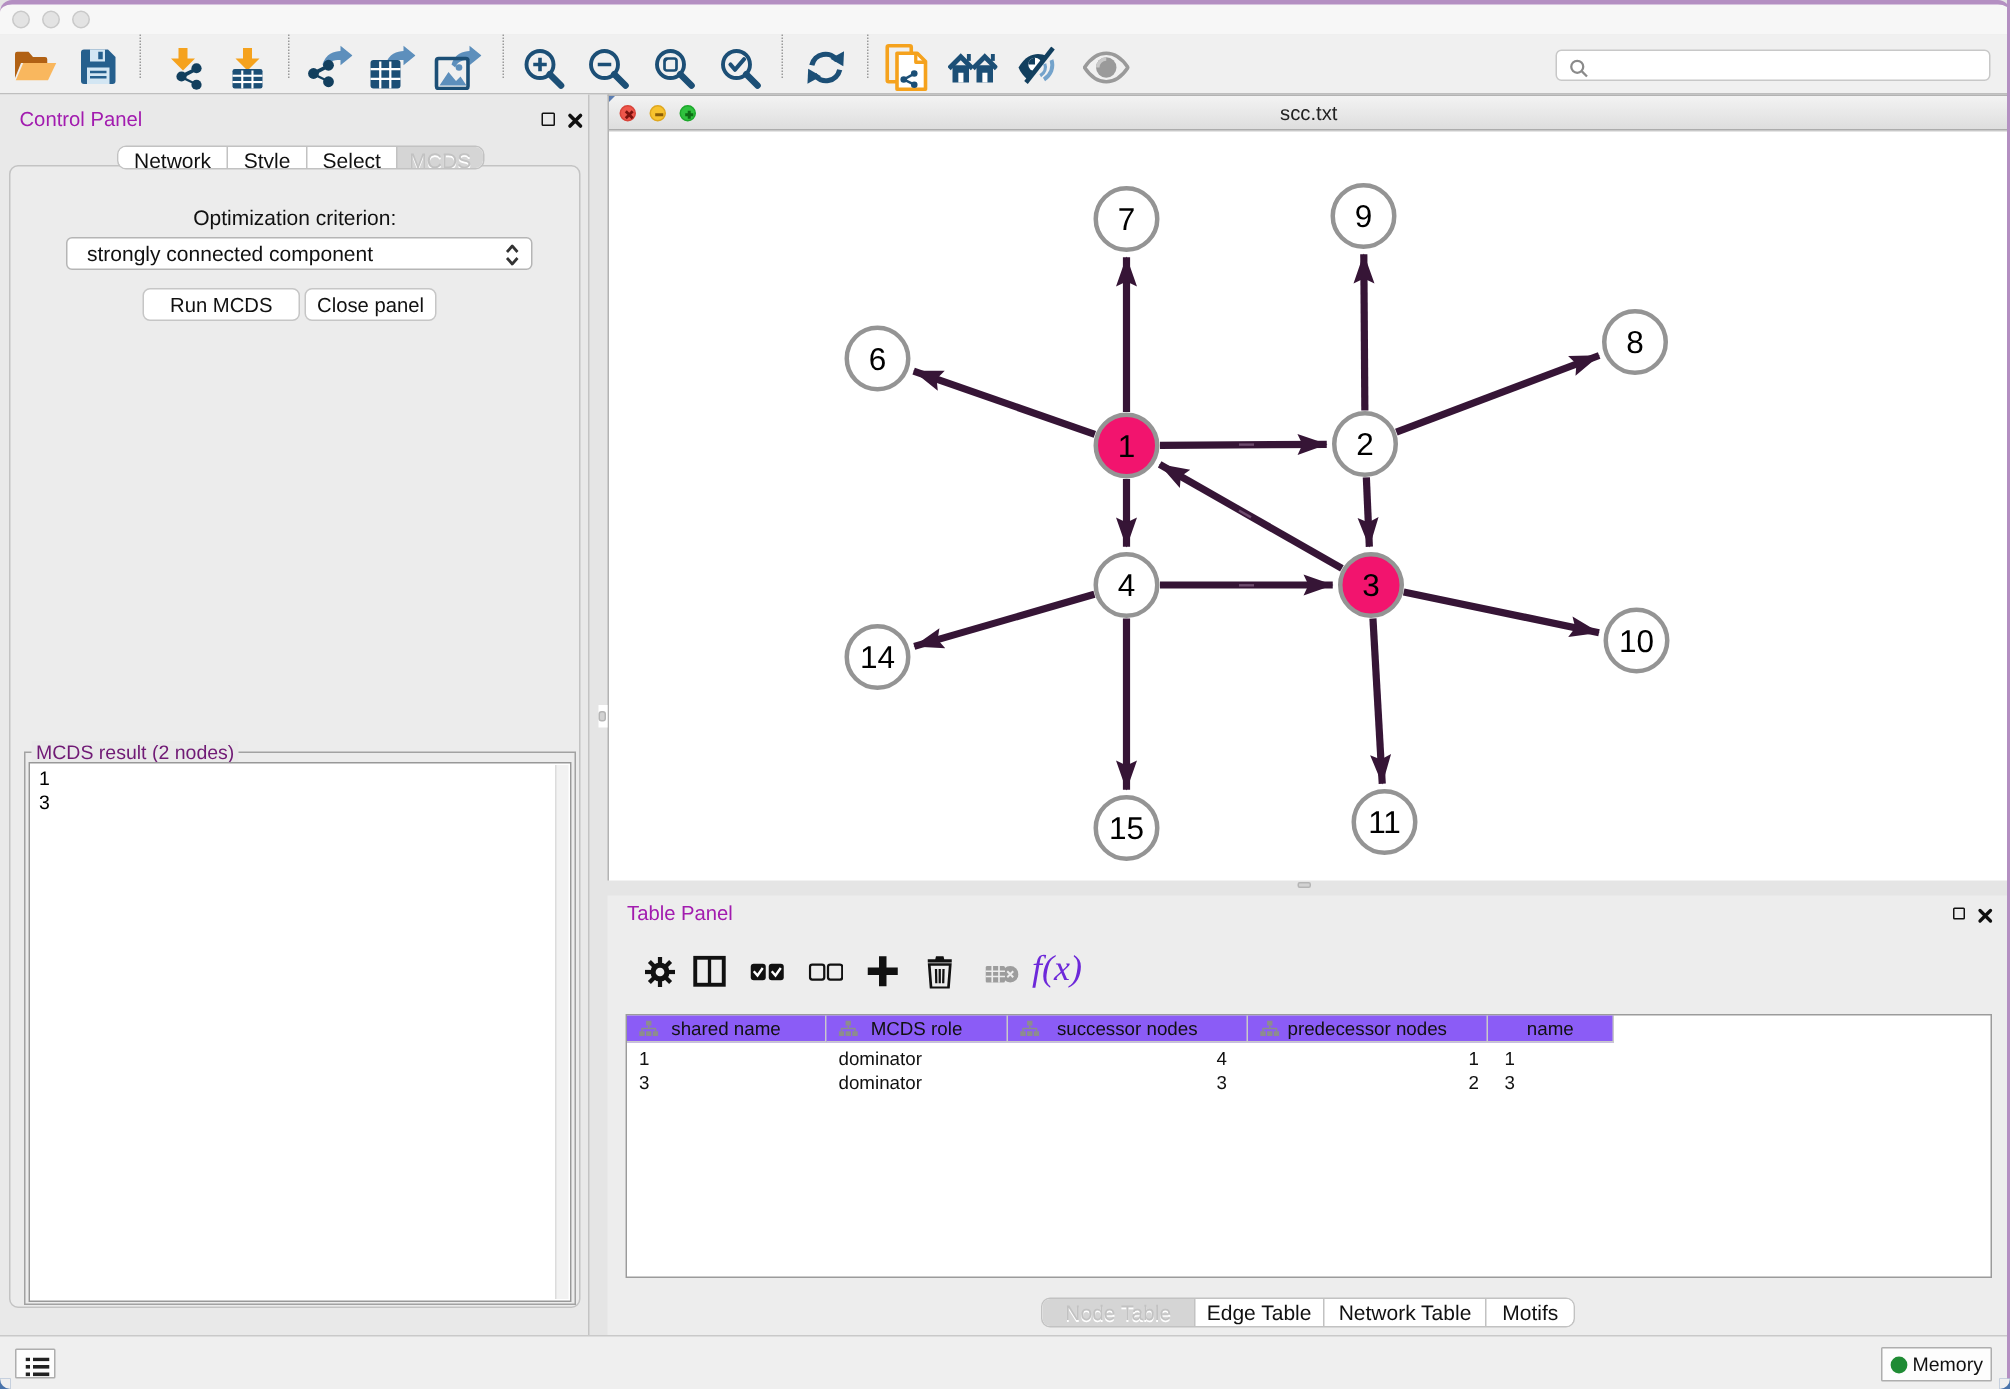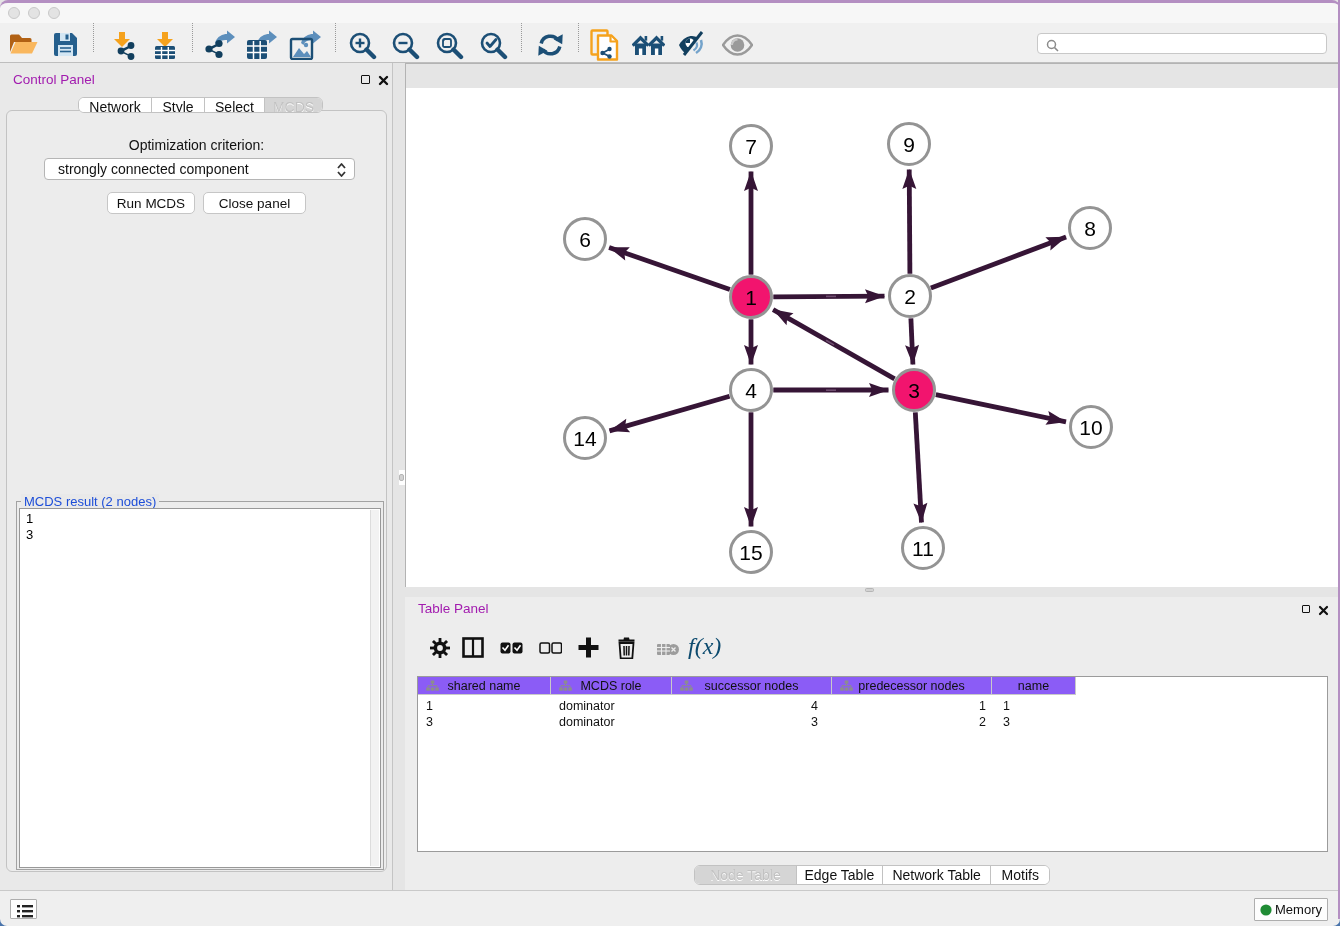--- a/index.html
+++ b/index.html
@@ -12,21 +12,21 @@
 #leftpanel{position:absolute;left:0;top:63px;width:393px;height:827px;background:#e9e9e9;border-right:1px solid #c4c4c4;}
 .paneltitle{font-size:13.5px;color:#a21caf;}
 #cpcontent{position:absolute;left:6px;top:47px;width:381px;height:762px;background:#ececec;border:1px solid #c3c3c3;border-radius:6px;}
 .seg{position:absolute;display:flex;border:1px solid #c2c2c2;border-radius:6px;overflow:hidden;background:#fff;}
 .seg div{font-size:14px;color:#111;padding:2px 0;text-align:center;border-left:1px solid #c2c2c2;background:#fff;line-height:15px;}
 .seg div:first-child{border-left:none;}
 .seg div.on{background:#d5d5d5;color:#c2c2c2;text-shadow:0 1px 0 #fff;}
 .btn{position:absolute;background:#fff;border:1px solid #c6c6c6;border-radius:5px;font-size:13.5px;color:#111;text-align:center;}
 #mcdsbox{position:absolute;left:16px;top:438px;width:368px;height:369px;border:1px solid #a2a2a2;}
 #mcdstext{position:absolute;left:2px;top:6px;width:362px;height:360px;background:#fff;border:1px solid #989898;font-size:13px;line-height:16px;padding:2px 0 0 6px;color:#000;}
-#mcdslegend{position:absolute;left:4px;top:-8px;background:#e9e9e9;font-size:13px;padding:0 3px;color:#1d4ed8;}
+#mcdslegend{position:absolute;left:4px;top:-8px;background:#e9e9e9;font-size:13px;padding:0 3px;color:#701a75;}
 #netframe{position:absolute;left:405px;top:63px;width:935px;height:524px;border:1px solid #b3b3b3;border-bottom:none;}
 #nettitle{position:absolute;left:0;top:0;width:100%;height:23px;background:linear-gradient(#f3f3f3,#dedede);border-bottom:1px solid #acacac;}
 .mtl{position:absolute;top:6px;width:11px;height:11px;border-radius:50%;}
 #netcanvas{position:absolute;left:0;top:24px;width:933px;height:499px;background:#fff;}
 #tablepanel{position:absolute;left:405px;top:597px;width:935px;height:293px;background:#ededed;}
 #tptable{position:absolute;left:12px;top:79px;width:911px;height:176px;background:#fff;border:1px solid #9b9b9b;}
 .th{position:absolute;top:0;height:18px;background:#8b5cf6;border-right:1px solid #c9c9c9;border-bottom:1px solid #c9c9c9;font-size:12.5px;color:#111;text-align:center;line-height:18px;}
 .cell{position:absolute;font-size:12.5px;color:#111;height:16px;line-height:16px;}
 #btabs{position:absolute;left:289px;top:268px;}
 #statusbar{position:absolute;left:0;top:890px;width:1340px;height:36px;background:#efefef;border-top:1px solid #c9c9c9;}
@@ -196,30 +196,48 @@
       <div class="on" style="width:58px">MCDS</div>
   </div>
   <div style="position:absolute;left:0;top:74px;width:393px;text-align:center;font-size:14px;color:#111">Optimization criterion:</div>
   <div style="position:absolute;left:44px;top:95px;width:311px;height:22px;background:#fff;border:1px solid #b5b5b5;border-radius:4px">
     <div style="position:absolute;left:13px;top:2px;font-size:14px;color:#111">strongly connected component</div>
     <svg style="position:absolute;right:7px;top:3px" width="11" height="16" viewBox="0 0 11 16">
         <path d="M2 6 L5.5 2 L9 6" fill="none" stroke="#333" stroke-width="1.8" stroke-linejoin="round"></path>
         <path d="M2 10 L5.5 14 L9 10" fill="none" stroke="#333" stroke-width="1.8" stroke-linejoin="round"></path>
       </svg>
   </div>
-  <div class="btn" style="left:107px;top:129px;width:88px;height:22px;line-height:21px">Run MCDS</div>
-  <div class="btn" style="left:203px;top:129px;width:103px;height:22px;line-height:21px">Close panel</div>
+  <div class="btn" style="left:95px;top:129px;width:105px;height:22px;line-height:21px">Run MCDS</div>
+  <div class="btn" style="left:203px;top:129px;width:88px;height:22px;line-height:21px">Close panel</div>
   <div id="mcdsbox">
     <div id="mcdslegend">MCDS result (2 nodes)</div>
     <div id="mcdstext">1<br>3
       <div style="position:absolute;right:1px;top:1px;width:9px;height:356px;background:#f2f2f2;border-left:1px solid #dcdcdc"></div>
     </div>
   </div>
 </div>
 <div id="netframe">
+  <div id="nettitle">
+    <svg style="position:absolute;left:0;top:0" width="4" height="4" viewBox="0 0 4 4">
+        <path d="M0 0 L4 0 L0 4 Z" fill="#5b7db1"></path>
+      </svg>
+    <div class="mtl" style="left:7px;background:#ee564b;border:1px solid #d8443a"></div>
+    <svg class="abs" style="left:10px;top:9px" width="7" height="7" viewBox="0 0 7 7">
+        <path d="M1.2 1.2 L5.8 5.8 M5.8 1.2 L1.2 5.8" stroke="#7c120e" stroke-width="1.9"></path>
+      </svg>
+    <div class="mtl" style="left:27px;background:#f7c22e;border:1px solid #dfa71f"></div>
+    <svg class="abs" style="left:30px;top:9px" width="7" height="7" viewBox="0 0 7 7">
+        <path d="M0.8 3.5 L6.2 3.5" stroke="#8a5d07" stroke-width="2.1"></path>
+      </svg>
+    <div class="mtl" style="left:47px;background:#2fc13e;border:1px solid #1ca82b"></div>
+    <svg class="abs" style="left:50px;top:9px" width="7" height="7" viewBox="0 0 7 7">
+        <path d="M0.8 3.5 L6.2 3.5 M3.5 0.8 L3.5 6.2" stroke="#0e6b16" stroke-width="2"></path>
+      </svg>
+    <div style="position:absolute;left:0;top:4px;width:100%;text-align:center;font-size:13.5px;color:#222">scc.txt</div>
+  </div>
   <div id="netcanvas">
     <svg width="933" height="502" viewBox="0 0 933 502">
       <defs>
         <marker id="ah" viewBox="0 0 21 15" refX="20" refY="7.5" markerWidth="21" markerHeight="15" markerUnits="userSpaceOnUse" orient="auto">
             <path d="M0.5 0.5 L20.5 7.5 L0.5 14.5 L3.8 7.5 Z" fill="#361536"></path>
           </marker>
       </defs>
       <g stroke="#361536" stroke-width="4.8" marker-end="url(#ah)">
         <line x1="345.0" y1="186.7" x2="345.0" y2="83.5"></line>
         <line x1="323.9" y1="201.6" x2="203.1" y2="159.4"></line>
@@ -323,21 +341,21 @@
         <circle cx="16.5" cy="6.5" r="5.5"></circle>
       </g>
     <g stroke="#ededed" stroke-width="1.1">
         <line x1="0" y1="4.5" x2="13" y2="4.5"></line>
         <line x1="0" y1="8" x2="13" y2="8"></line>
         <line x1="4.5" y1="1" x2="4.5" y2="12"></line>
         <line x1="9" y1="1" x2="9" y2="12"></line>
       </g>
     <path d="M14.5 4.5 l4 4 M18.5 4.5 l-4 4" stroke="#ededed" stroke-width="1.3"></path>
   </svg>
-  <div class="abs" style="left:283px;top:36px;font-family:'Liberation Serif',serif;font-style:italic;font-size:24px;color:#0c4a6e">f(x)</div>
+  <div class="abs" style="left:283px;top:36px;font-family:'Liberation Serif',serif;font-style:italic;font-size:24px;color:#6d28d9">f(x)</div>
   <div id="tptable">
     <div class="th" style="left:0;width:133px"><svg style="position:absolute;left:8px;top:3px" width="13" height="12" viewBox="0 0 13 12">
           <g fill="#8d8d8d">
             <rect x="4.7" y="0.5" width="3.6" height="3.2"></rect>
             <rect x="0.2" y="7.5" width="3.6" height="3.2"></rect>
             <rect x="4.7" y="7.5" width="3.6" height="3.2"></rect>
             <rect x="9.2" y="7.5" width="3.6" height="3.2"></rect>
           </g>
           <path d="M6.5 3.7 V5.7 M2 7.5 V5.7 H11 V7.5" fill="none" stroke="#8d8d8d" stroke-width="1"></path>
         </svg><span>shared name</span></div>

